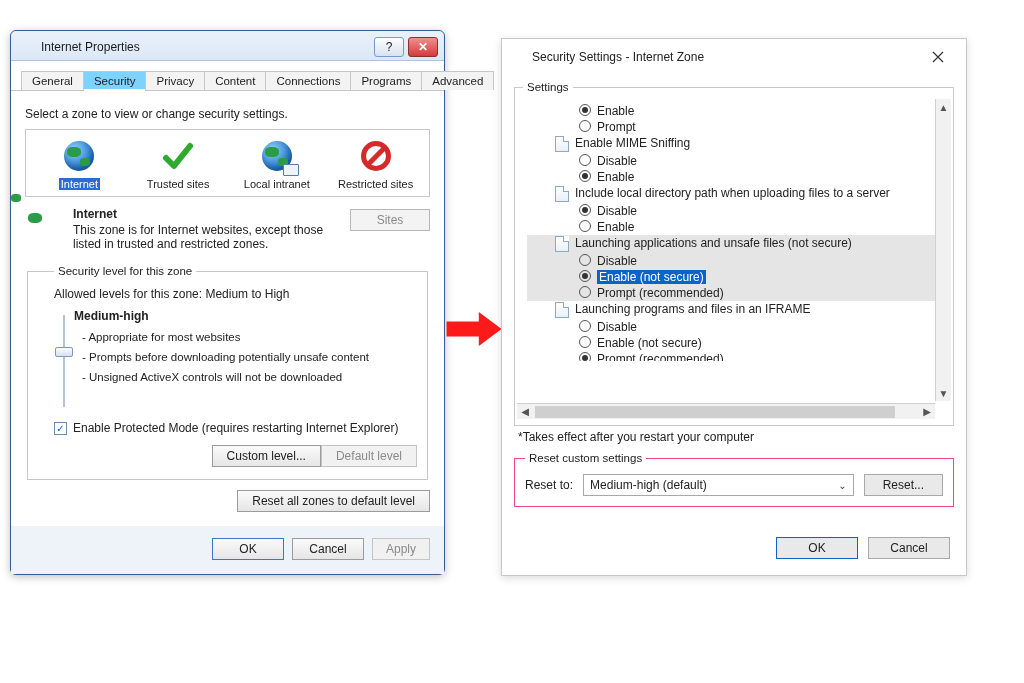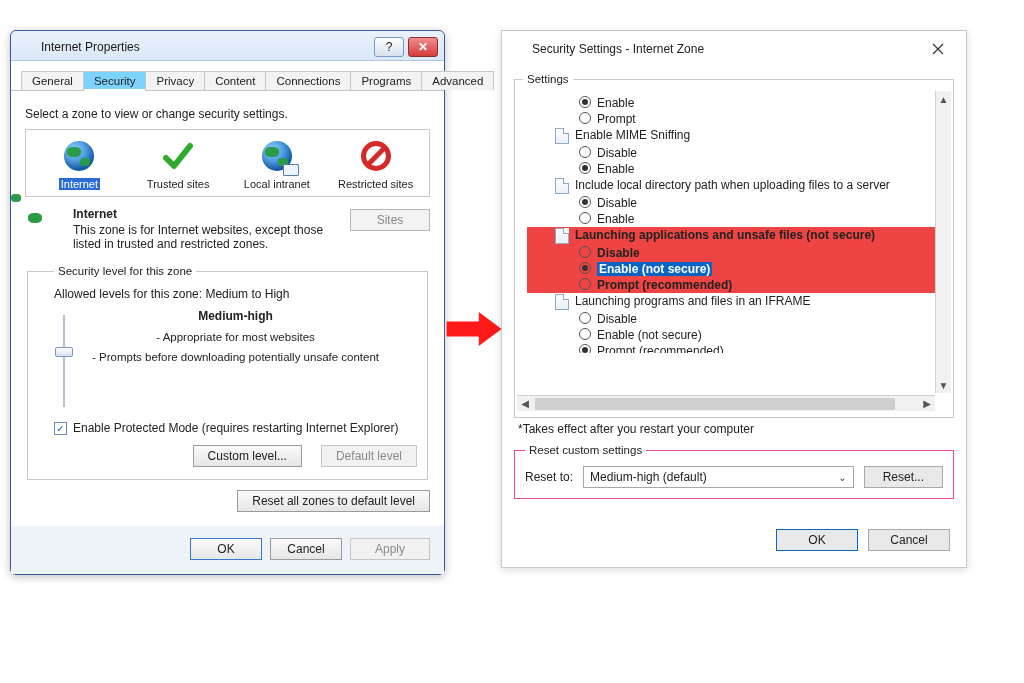--- a/index.html
+++ b/index.html
@@ -115,59 +115,60 @@
   .sites-btn {
     width: 80px; height: 22px; border: 1px solid #b7b7b7; background: #f3f3f3;
     color: #8a8a8a; display: inline-flex; align-items: center; justify-content: center;
     margin-top: 2px;
   }
   fieldset.sec-level {
     border: 1px solid #c7c7c7; margin-top: 14px; padding: 6px 10px 12px 26px;
   }
   fieldset.sec-level legend { font-size: 11.5px; padding: 0 4px; }
   .allowed { margin: 4px 0 8px 0; }
-  .slider-row { display: flex; gap: 10px; align-items: flex-start; text-align: center; }
+  .slider-row { display: flex; gap: 0; align-items: flex-start; }
   .slider {
     width: 20px; height: 100px; position: relative; margin-top: 2px; flex: none;
   }
   .slider-track {
     position: absolute; left: 9px; top: 4px; bottom: 4px; width: 2px; background: #b5c3d7;
   }
   .slider-thumb {
     position: absolute; left: 1px; top: 36px; width: 18px; height: 10px;
     background: linear-gradient(to bottom,#fdfdfd,#d6e0ef);
     border: 1px solid #7f98bd; border-radius: 2px;
   }
   .sec-text .lvl { font-weight: bold; margin-bottom: 2px; }
   .sec-text .bullet { margin: 8px; font-size: 11.5px; }
   .protected { margin-top: 10px; display: flex; align-items: center; gap: 6px; }
   .chk { width: 13px; height: 13px; border: 1px solid #6c8eb3; background: #fff; display:inline-flex; align-items:center; justify-content:center; font-size:10px; color:#1a5fbd; }
   .btn {
     border: 1px solid #9b9b9b; background: linear-gradient(to bottom,#fafafa,#e6e6e6);
     padding: 3px 14px; font-size: 12px; display: inline-flex; align-items:center; justify-content:center;
   }
   .btn.disabled { color:#8a8a8a; border-color:#c5c5c5; background:#f1f1f1; }
-  .btn-row { display: flex; gap: 19px; justify-content: flex-end; margin-top: 10px; }
+  .btn-row { display: flex; gap: 0; justify-content: flex-end; margin-top: 10px; }
   .blue-border { border: 1px solid #3a78c8; }
   .footer-row {
     display: flex; gap: 8px; justify-content: flex-end;
     padding: 12px 14px 14px 14px; background: #eef3f9;
   }
 
   
   .arrow { width: 60px; display:flex; align-items:center; justify-content:center; margin-top: 280px; }
   .arrow svg { width: 58px; height: 38px; }
 
   
   .win10-window {
     width: 466px;
     border: 1px solid #c8c8c8;
     background: #fff;
     box-shadow: 0 2px 8px rgba(0,0,0,0.15);
     margin-left: -4px;
+    margin-top: 8px;
   }
   .win10-titlebar {
     display: flex; align-items: center; padding: 6px 8px;
   }
   .win10-titlebar .appicon { width: 16px; height: 16px; margin-right: 6px; }
   .win10-titlebar .title { flex: 1; font-size: 12px; }
   .win10-close { width: 40px; height: 24px; display:flex; align-items:center; justify-content:center; }
   fieldset.settings {
     border: 1px solid #c8c8c8; margin: 6px 12px 4px 12px; padding: 6px 2px 6px 2px;
   }
@@ -194,21 +195,21 @@
     font-size: 12px;
   }
   .opt.lvl1 { padding-left: 28px; }
   .opt.lvl2 { padding-left: 52px; }
   .fileicon { width: 14px; height: 16px; border: 1px solid #8ea9c8; background: linear-gradient(to bottom,#fff,#e8f0fa); position:relative; }
   .fileicon::after { content:""; position:absolute; right:-1px; top:-1px; width:5px; height:5px; background:#fff; border-left:1px solid #8ea9c8; border-bottom:1px solid #8ea9c8; }
   .radio {
     width: 12px; height: 12px; border: 1px solid #555; border-radius: 50%; display:inline-flex; align-items:center; justify-content:center; flex:none;
   }
   .radio.checked::after { content:""; width:6px; height:6px; border-radius:50%; background:#333; }
-  .highlight-group { background: #ef4444; padding-right: 12px; margin-right: -12px; font-weight: bold; }
+  .highlight-group { background: #e5e5e5; padding-right: 12px; margin-right: -12px; }
   .sel-label { background:#0a64c8; color:#fff; padding: 0 2px; }
   .note { margin: 4px 16px 8px 16px; font-size: 12px; }
   fieldset.reset {
     border: 1px solid #ec4899; margin: 6px 12px 12px 12px; padding: 10px 10px;
   }
   fieldset.reset legend { font-size: 11.5px; padding: 0 4px; }
   .reset-row { display:flex; align-items:center; gap: 10px; }
   .combo {
     flex: 1; border: 1px solid #a8a8a8; background:#fff; height: 22px;
     display:flex; align-items:center; justify-content:space-between; padding: 0 6px;
@@ -289,40 +290,41 @@
         <div class="allowed">Allowed levels for this zone: Medium to High</div>
         <div class="slider-row">
           <div class="slider">
             <div class="slider-track"></div>
             <div class="slider-thumb"></div>
           </div>
           <div class="sec-text">
             <div class="lvl">Medium-high</div>
             <p class="bullet">- Appropriate for most websites</p>
             <p class="bullet">- Prompts before downloading potentially unsafe content</p>
+            <p class="bullet">- Unsigned ActiveX controls will not be downloaded</p>
           </div>
         </div>
         <div class="protected">
           <span class="chk">✓</span>
           <span>Enable Protected Mode (requires restarting Internet Explorer)</span>
         </div>
         <div class="btn-row">
           <span class="btn">Custom level...</span>
           <span class="btn disabled">Default level</span>
         </div>
       </fieldset>
 
       <div class="btn-row">
         <span class="btn">Reset all zones to default level</span>
       </div>
     </div>
     <div class="footer-row">
       <span class="btn blue-border" style="width:72px;">OK</span>
       <span class="btn" style="width:72px;">Cancel</span>
-      <span class="btn disabled" style="width:80px;">Apply</span>
+      <span class="btn disabled" style="width:58px;">Apply</span>
     </div>
   </div>
 
   <div class="arrow">
     <svg viewBox="0 0 60 40">
         <path d="M0 12 H34 V2 L58 20 L34 38 V28 H0 Z" fill="#ff1a1a"></path>
       </svg>
   </div>
 
   <div class="win10-window">

